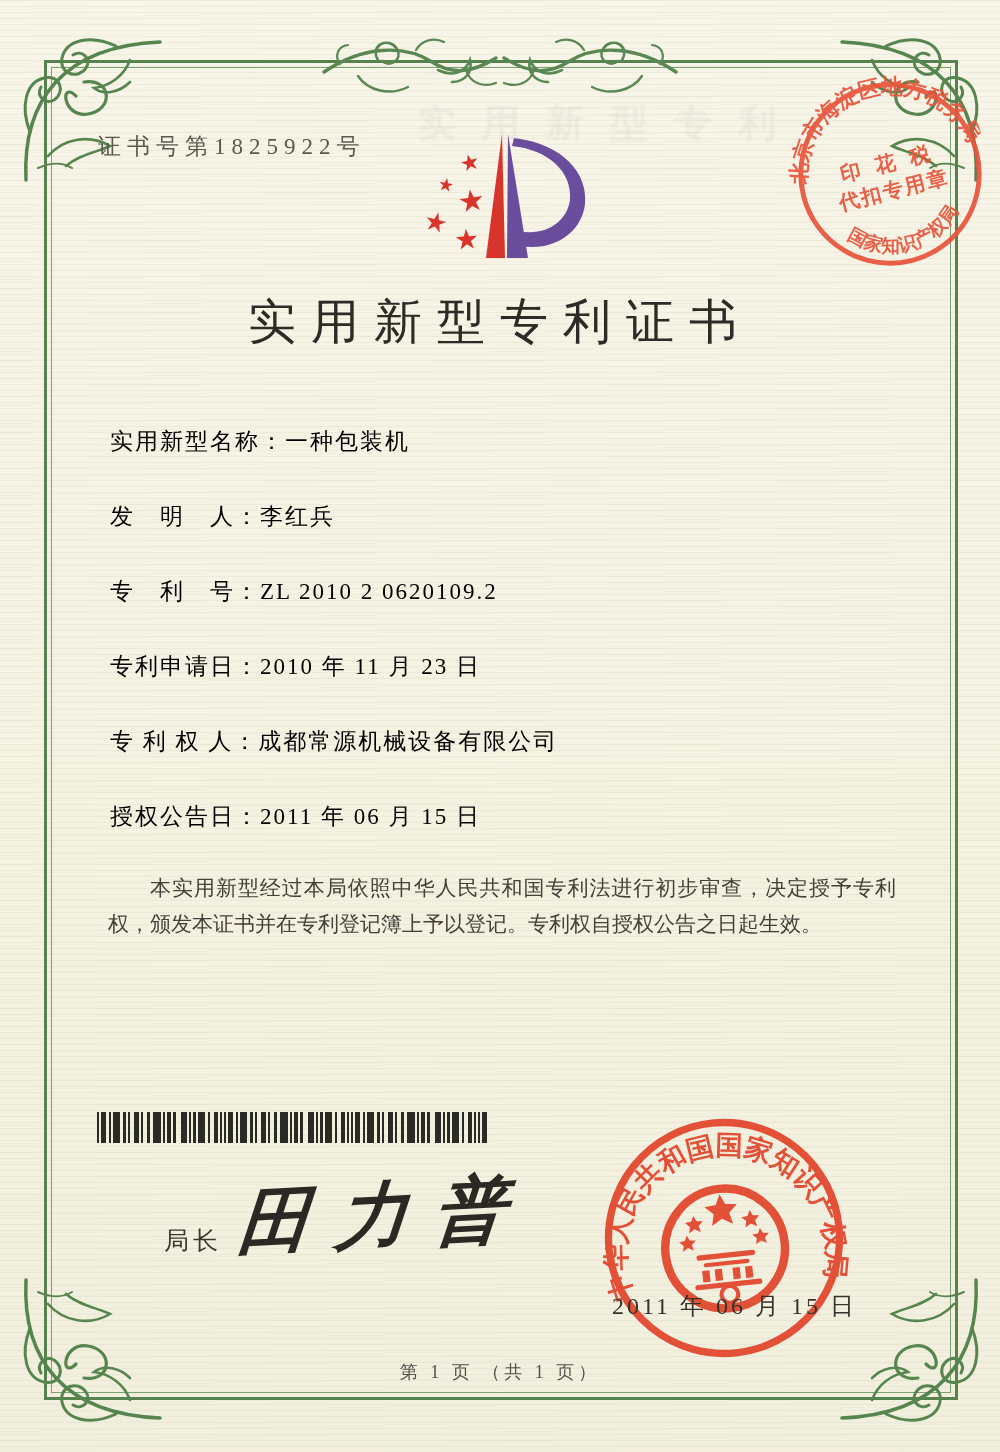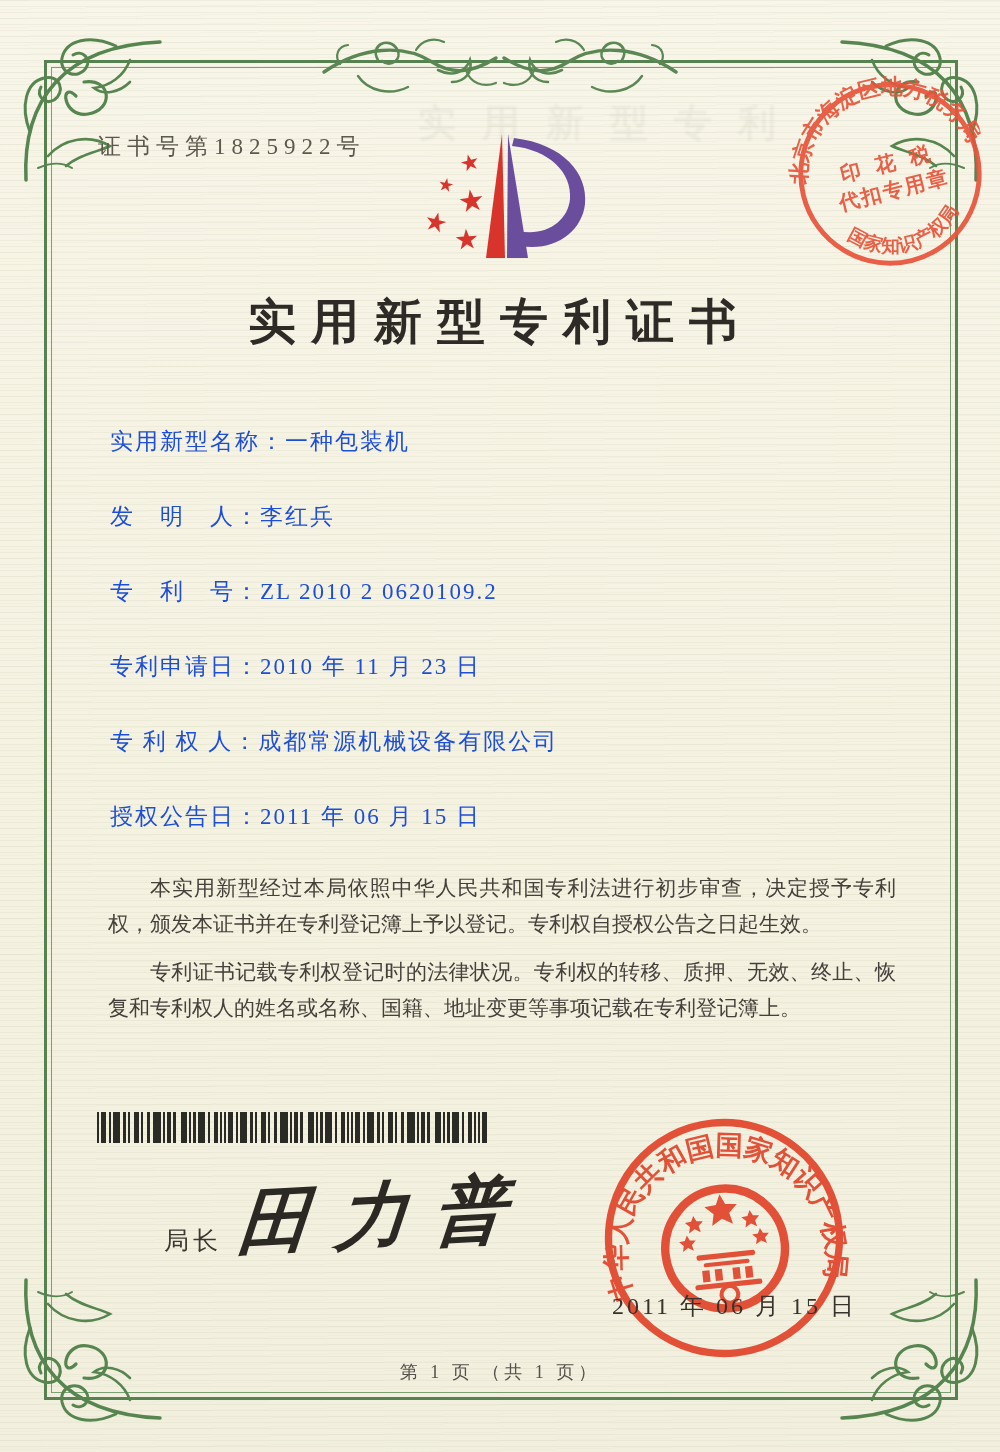--- a/index.html
+++ b/index.html
@@ -35,24 +35,24 @@
     font-size:38px;letter-spacing:26px;color:#6a6a66;opacity:.07;
     filter:blur(1px);font-weight:700;text-align:center;
   }
   .logo{position:absolute;left:402px;top:130px;width:216px;height:158px;}
   .tax-stamp{
     position:absolute;left:792px;top:76px;width:196px;height:196px;
     transform:rotate(-14deg);opacity:.93;
   }
   .page-title{
     position:absolute;left:0;right:0;top:290px;text-align:center;
-    font-size:48px;font-weight:700;color:#2e2a26;letter-spacing:15px;
+    font-size:48px;font-weight:400;color:#2e2a26;letter-spacing:15px;
   }
   .field-row{
-    position:absolute;left:110px;font-size:23px;color:#1d4ed8;
+    position:absolute;left:110px;font-size:23px;color:#000000;
     letter-spacing:2px;white-space:nowrap;text-align:center;
   }
   .body-text{
     position:absolute;left:96px;width:812px;top:858px;
     font-size:21px;line-height:36px;color:#45403a;text-align:justify;
   }
   .body-text p{margin:12px;text-indent:2em;}
   .barcode{position:absolute;left:97px;top:1112px;width:392px;height:31px;}
   .sig-label{
     position:absolute;left:164px;top:1224px;
@@ -163,21 +163,20 @@
 
 <div class="field-row" style="top:426px"><span>实用新型名称：</span><span>一种包装机</span></div>
 <div class="field-row" style="top:501px"><span>发　明　人：</span><span>李红兵</span></div>
 <div class="field-row" style="top:576px"><span>专　利　号：</span><span>ZL 2010 2 0620109.2</span></div>
 <div class="field-row" style="top:651px"><span>专利申请日：</span><span>2010 年 11 月 23 日</span></div>
 <div class="field-row" style="top:726px"><span>专 利 权 人：</span><span>成都常源机械设备有限公司</span></div>
 <div class="field-row" style="top:801px"><span>授权公告日：</span><span>2011 年 06 月 15 日</span></div>
 
 <div class="body-text">
   <p>本实用新型经过本局依照中华人民共和国专利法进行初步审查，决定授予专利权，颁发本证书并在专利登记簿上予以登记。专利权自授权公告之日起生效。</p>
-  <p>专利证书记载专利权登记时的法律状况。专利权的转移、质押、无效、终止、恢复和专利权人的姓名或名称、国籍、地址变更等事项记载在专利登记簿上。</p>
 </div>
 
 <svg class="barcode" viewBox="0 0 392 31" preserveAspectRatio="none">
     <rect x="0" y="0" width="2" height="31" fill="#2b2b26"></rect>
     <rect x="4" y="0" width="5" height="31" fill="#2b2b26"></rect>
     <rect x="12" y="0" width="2" height="31" fill="#2b2b26"></rect>
     <rect x="16" y="0" width="7" height="31" fill="#2b2b26"></rect>
     <rect x="26" y="0" width="3" height="31" fill="#2b2b26"></rect>
     <rect x="31" y="0" width="2" height="31" fill="#2b2b26"></rect>
     <rect x="37" y="0" width="5" height="31" fill="#2b2b26"></rect>

